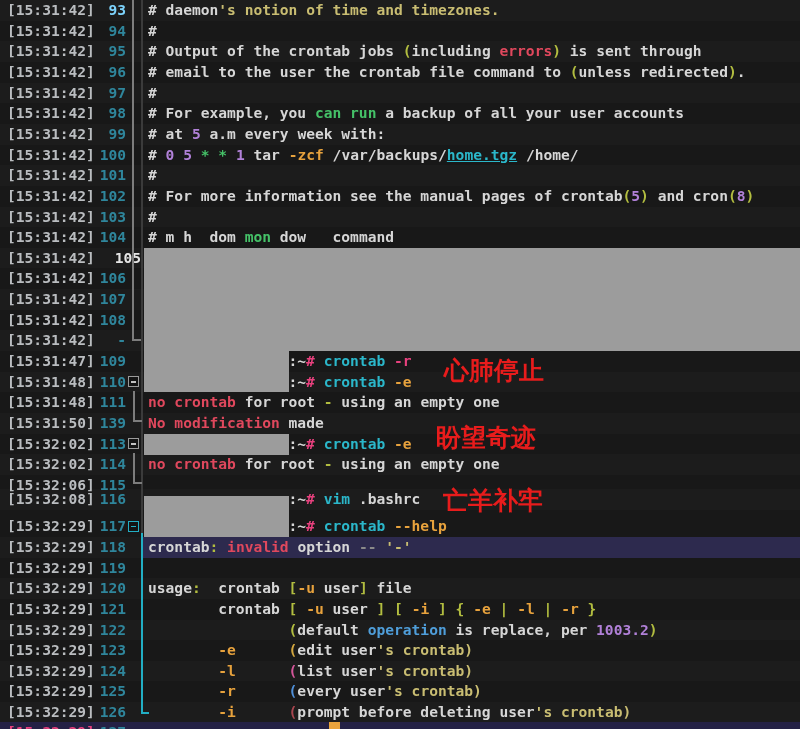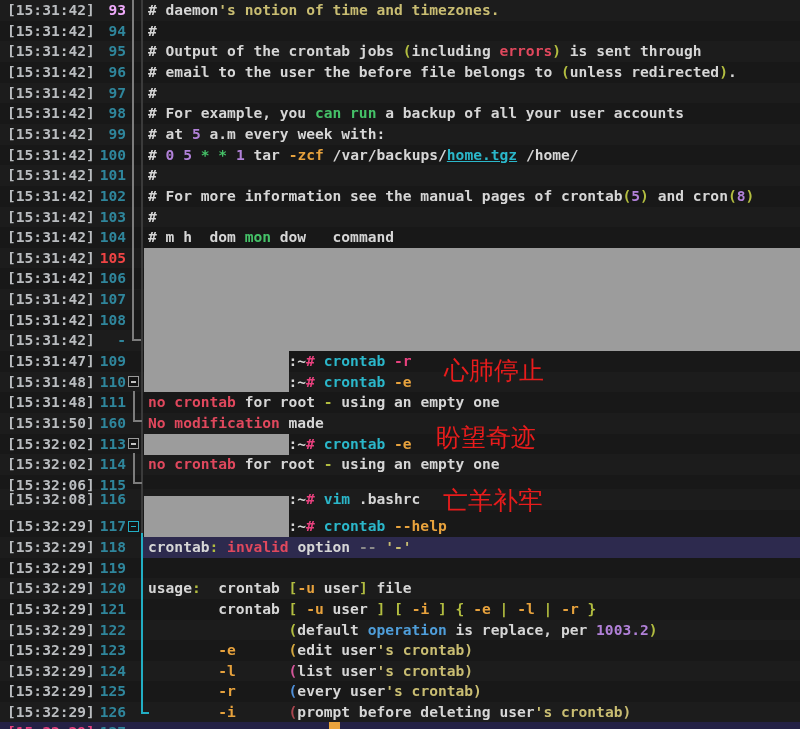--- a/index.html
+++ b/index.html
@@ -17,50 +17,50 @@
   .code{position:absolute;left:148px;top:0;white-space:pre;}
   .fold-box{
     position:absolute;left:128px;top:4.5px;width:11px;height:11px;
     border:1px solid #9a9a9a;background:#141414;box-sizing:border-box;
   }
   .fold-box .minus{position:absolute;left:2px;top:4px;width:5px;height:1.5px;background:#c2c2c2;}
   .fold-box.teal{border-color:#22aec4;}
   .fold-box.teal .minus{background:#22aec4;}
   .guide{position:absolute;background:#7d7d7d;}
   .redact{position:absolute;}
-  .annotation{position:absolute;font-size:25px;font-weight:normal;white-space:pre;line-height:27px;}
+  .annotation{position:absolute;font-size:25px;font-weight:bold;white-space:pre;line-height:27px;}
   .partial-row{position:absolute;left:0;top:722px;width:800px;height:7px;overflow:hidden;line-height:20.65px;}
   .cursor{position:absolute;}
   .u{text-decoration:underline;}
 </style>
 </head>
 <body>
 
 <div id="screen">
 
   <div id="rows">
       <div class="log-row stripe" style="top: 0px;">
         <span class="ts" style="color: rgb(186, 189, 192);">[15:31:42]</span>
-        <span class="lnum" style="color: #f0abfc;">93</span>
+        <span class="lnum" style="color: #7dd3fc;">93</span>
         <span class="code"><span style="color: rgb(214, 214, 214);"># daemon</span><span style="color: rgb(201, 189, 114);">'s notion of time and timezones.</span></span>
       </div>
       <div class="log-row" style="top: 20.65px;">
         <span class="ts" style="color: rgb(186, 189, 192);">[15:31:42]</span>
         <span class="lnum" style="color: rgb(47, 134, 156);">94</span>
         <span class="code"><span style="color: rgb(214, 214, 214);">#</span></span>
       </div>
       <div class="log-row stripe" style="top: 41.3px;">
         <span class="ts" style="color: rgb(186, 189, 192);">[15:31:42]</span>
         <span class="lnum" style="color: rgb(47, 134, 156);">95</span>
         <span class="code"><span style="color: rgb(214, 214, 214);"># Output of the crontab jobs </span><span style="color: rgb(178, 189, 64);">(</span><span style="color: rgb(214, 214, 214);">including </span><span style="color: rgb(224, 72, 93);">errors</span><span style="color: rgb(178, 189, 64);">)</span><span style="color: rgb(214, 214, 214);"> is sent through</span></span>
       </div>
       <div class="log-row" style="top: 61.95px;">
         <span class="ts" style="color: rgb(186, 189, 192);">[15:31:42]</span>
         <span class="lnum" style="color: rgb(47, 134, 156);">96</span>
-        <span class="code"><span style="color: rgb(214, 214, 214);"># email to the user the before file belongs to </span><span style="color: rgb(178, 189, 64);">(</span><span style="color: rgb(214, 214, 214);">unless redirected</span><span style="color: rgb(178, 189, 64);">)</span><span style="color: rgb(214, 214, 214);">.</span></span>
+        <span class="code"><span style="color: rgb(214, 214, 214);"># email to the user the crontab file command to </span><span style="color: rgb(178, 189, 64);">(</span><span style="color: rgb(214, 214, 214);">unless redirected</span><span style="color: rgb(178, 189, 64);">)</span><span style="color: rgb(214, 214, 214);">.</span></span>
       </div>
       <div class="log-row stripe" style="top: 82.6px;">
         <span class="ts" style="color: rgb(186, 189, 192);">[15:31:42]</span>
         <span class="lnum" style="color: rgb(47, 134, 156);">97</span>
         <span class="code"><span style="color: rgb(214, 214, 214);">#</span></span>
       </div>
       <div class="log-row" style="top: 103.25px;">
         <span class="ts" style="color: rgb(186, 189, 192);">[15:31:42]</span>
         <span class="lnum" style="color: rgb(47, 134, 156);">98</span>
         <span class="code"><span style="color: rgb(214, 214, 214);"># For example, you </span><span style="color: rgb(69, 194, 104);">can run</span><span style="color: rgb(214, 214, 214);"> a backup of all your user accounts</span></span>
@@ -90,21 +90,21 @@
         <span class="lnum" style="color: rgb(47, 134, 156);">103</span>
         <span class="code"><span style="color: rgb(214, 214, 214);">#</span></span>
       </div>
       <div class="log-row" style="top: 227.15px;">
         <span class="ts" style="color: rgb(186, 189, 192);">[15:31:42]</span>
         <span class="lnum" style="color: rgb(47, 134, 156);">104</span>
         <span class="code"><span style="color: rgb(214, 214, 214);"># m h  dom </span><span style="color: rgb(69, 194, 104);">mon</span><span style="color: rgb(214, 214, 214);"> dow   command</span></span>
       </div>
       <div class="log-row stripe" style="top: 247.8px;">
         <span class="ts" style="color: rgb(186, 189, 192);">[15:31:42]</span>
-        <span class="lnum" style="color: #ef4444;">105</span>
+        <span class="lnum" style="color: #e5e5e5; padding-left: 15px;">105</span>
       </div>
       <div class="log-row" style="top: 268.45px;">
         <span class="ts" style="color: rgb(186, 189, 192);">[15:31:42]</span>
         <span class="lnum" style="color: rgb(47, 134, 156);">106</span>
       </div>
       <div class="log-row stripe" style="top: 289.1px;">
         <span class="ts" style="color: rgb(186, 189, 192);">[15:31:42]</span>
         <span class="lnum" style="color: rgb(47, 134, 156);">107</span>
       </div>
       <div class="log-row" style="top: 309.75px;">
@@ -128,21 +128,21 @@
         </span>
         <span class="code" style="padding-left: 140.544px;"><span style="color: rgb(214, 214, 214);">:~</span><span style="color: rgb(232, 65, 126);">#</span><span style="color: rgb(214, 214, 214);"> </span><span style="color: rgb(43, 183, 202);">crontab</span><span style="color: rgb(214, 214, 214);"> </span><span style="color: rgb(231, 162, 61);">-e</span></span>
       </div>
       <div class="log-row" style="top: 392.35px;">
         <span class="ts" style="color: rgb(186, 189, 192);">[15:31:48]</span>
         <span class="lnum" style="color: rgb(47, 134, 156);">111</span>
         <span class="code"><span style="color: rgb(224, 72, 93);">no crontab</span><span style="color: rgb(214, 214, 214);"> for root </span><span style="color: rgb(178, 189, 64);">-</span><span style="color: rgb(214, 214, 214);"> using an empty one</span></span>
       </div>
       <div class="log-row stripe" style="top: 413px;">
         <span class="ts" style="color: rgb(186, 189, 192);">[15:31:50]</span>
-        <span class="lnum" style="color: rgb(47, 134, 156);">160</span>
+        <span class="lnum" style="color: rgb(47, 134, 156);">139</span>
         <span class="code"><span style="color: rgb(224, 72, 93);">No modification</span><span style="color: rgb(214, 214, 214);"> made</span></span>
       </div>
       <div class="log-row" style="top: 433.65px;">
         <span class="ts" style="color: rgb(186, 189, 192);">[15:32:02]</span>
         <span class="lnum" style="color: rgb(47, 134, 156);">113</span>
         <span class="fold-box">
           <span class="minus"></span>
         </span>
         <span class="code" style="padding-left: 140.544px;"><span style="color: rgb(214, 214, 214);">:~</span><span style="color: rgb(232, 65, 126);">#</span><span style="color: rgb(214, 214, 214);"> </span><span style="color: rgb(43, 183, 202);">crontab</span><span style="color: rgb(214, 214, 214);"> </span><span style="color: rgb(231, 162, 61);">-e</span></span>
       </div>

